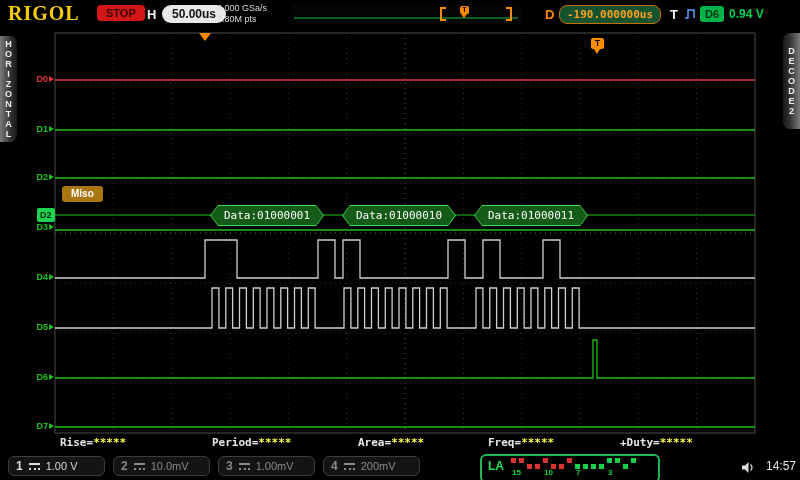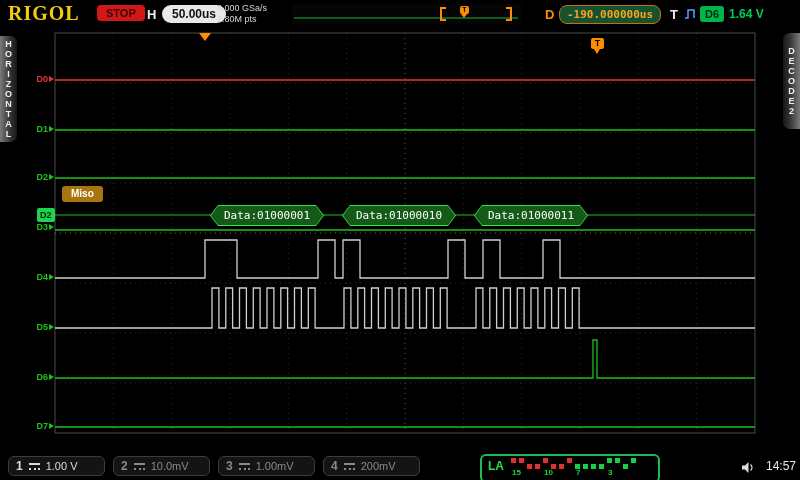--- a/index.html
+++ b/index.html
@@ -107,21 +107,21 @@
     </span>
     <span class="dlabel">D</span>
     <span class="obox">-190.000000us</span>
     <span class="tlabel">T</span>
     <span class="slope">
       <svg width="12" height="12" viewBox="0 0 12 12">
           <polyline points="1,10 4,10 4,2 10,2 10,10" fill="none" stroke="#5aa0ff" stroke-width="1.5"></polyline>
         </svg>
     </span>
     <span class="tsrc">D6</span>
-    <span class="tlevel">1.64 V</span>
+    <span class="tlevel">0.94 V</span>
   </div>
 
   <div class="tab left">
     <span>HORIZONTAL</span>
   </div>
   <div class="tab right">
     <span>DECODE2</span>
   </div>
 
   <svg id="wave-svg" width="800" height="480">
@@ -202,20 +202,27 @@
         <div class="in">Data:01000011</div>
       </div>
     </div>
   <div id="markers">
     <span class="hpos-tri" id="hpos-tri" style="left: 199px; top: 33px;"></span>
     <span class="trig-pin" id="trig-pin" style="left: 591px; top: 38px;">T</span>
   </div>
   <span class="buslab">D2</span>
   <span class="miso">Miso</span>
 
+  <div id="measure-row">
+      <span class="meas" style="left: 60px;"><em>Rise=</em><b>*****</b></span>
+      <span class="meas" style="left: 212px;"><em>Period=</em><b>*****</b></span>
+      <span class="meas" style="left: 358px;"><em>Area=</em><b>*****</b></span>
+      <span class="meas" style="left: 488px;"><em>Freq=</em><b>*****</b></span>
+      <span class="meas" style="left: 620px;"><em>+Duty=</em><b>*****</b></span>
+    </div>
 
   <div class="ftr">
     <span id="analog-boxes"><span class="ch-box bright" style="left: 8px;">
           <b>1</b>
           <span class="coup"></span>
           <span>1.00 V</span>
         </span><span class="ch-box" style="left: 113px;">
           <b>2</b>
           <span class="coup"></span>
           <span>10.0mV</span>

